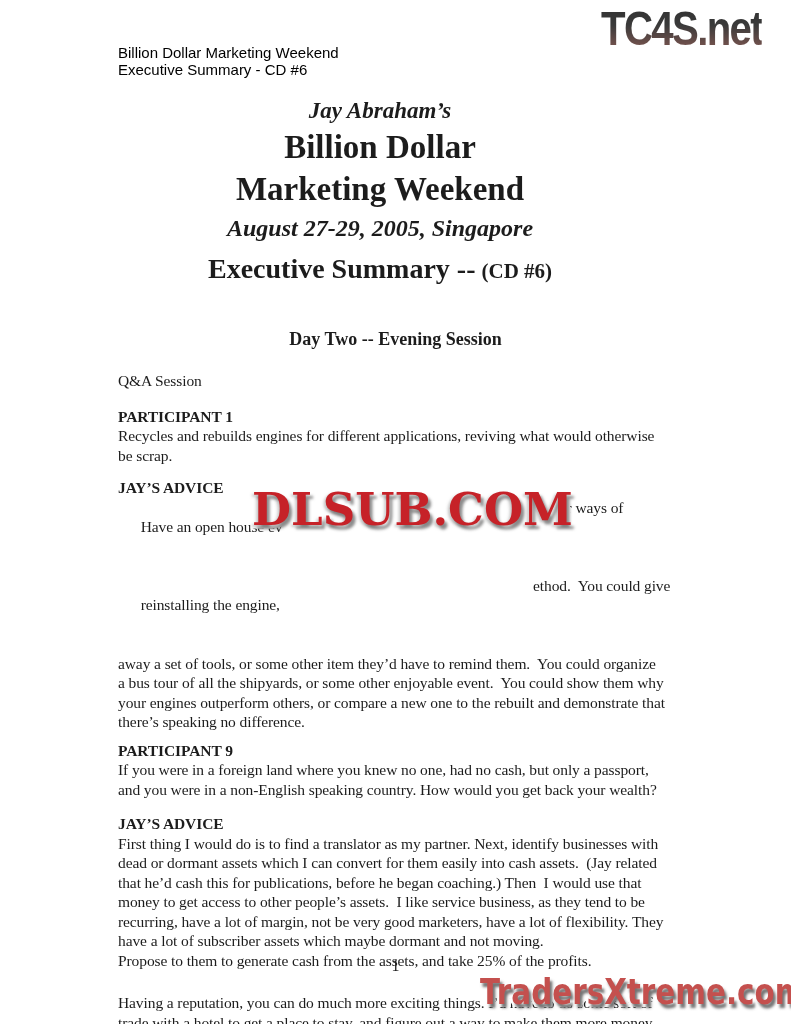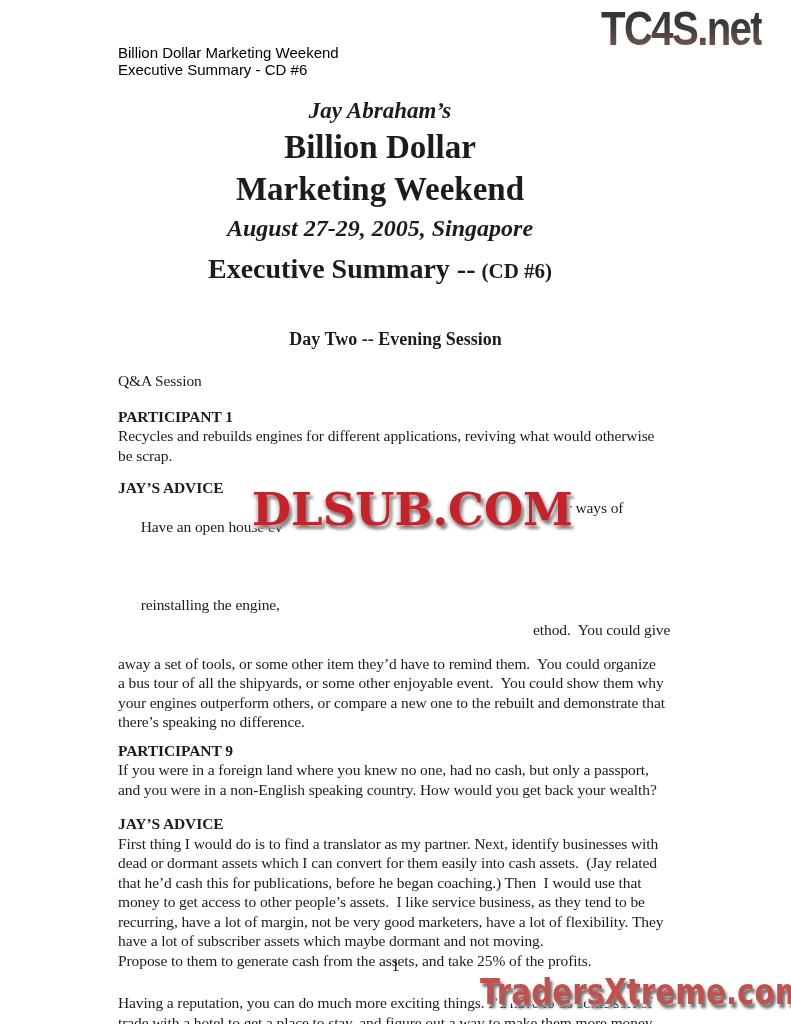--- a/index.html
+++ b/index.html
@@ -86,21 +86,21 @@
   .line { white-space: pre; }
   .heading { font-weight: bold; }
   .para-p1      { margin-top: 16px; }
   .para-advice1 { margin-top: 13px; }
   .para-p2      { margin-top: 9px; }
   .para-advice2 { margin-top: 15px; }
   .para-closing { margin-top: 23px; }
   .frag-line { position: relative; }
   .frag-right { position: absolute; top: 0; }
   .fr-1 { left: 419px; }
-  .fr-2 { left: 415px; margin-top: 44px; }
+  .fr-2 { left: 415px; }
 
   
   .wm-center {
     position: absolute;
     left: 252px;
     top: 483px;
     z-index: 6;
     font-family: "DejaVu Serif", serif;
     font-weight: bold;
     font-size: 45px;

